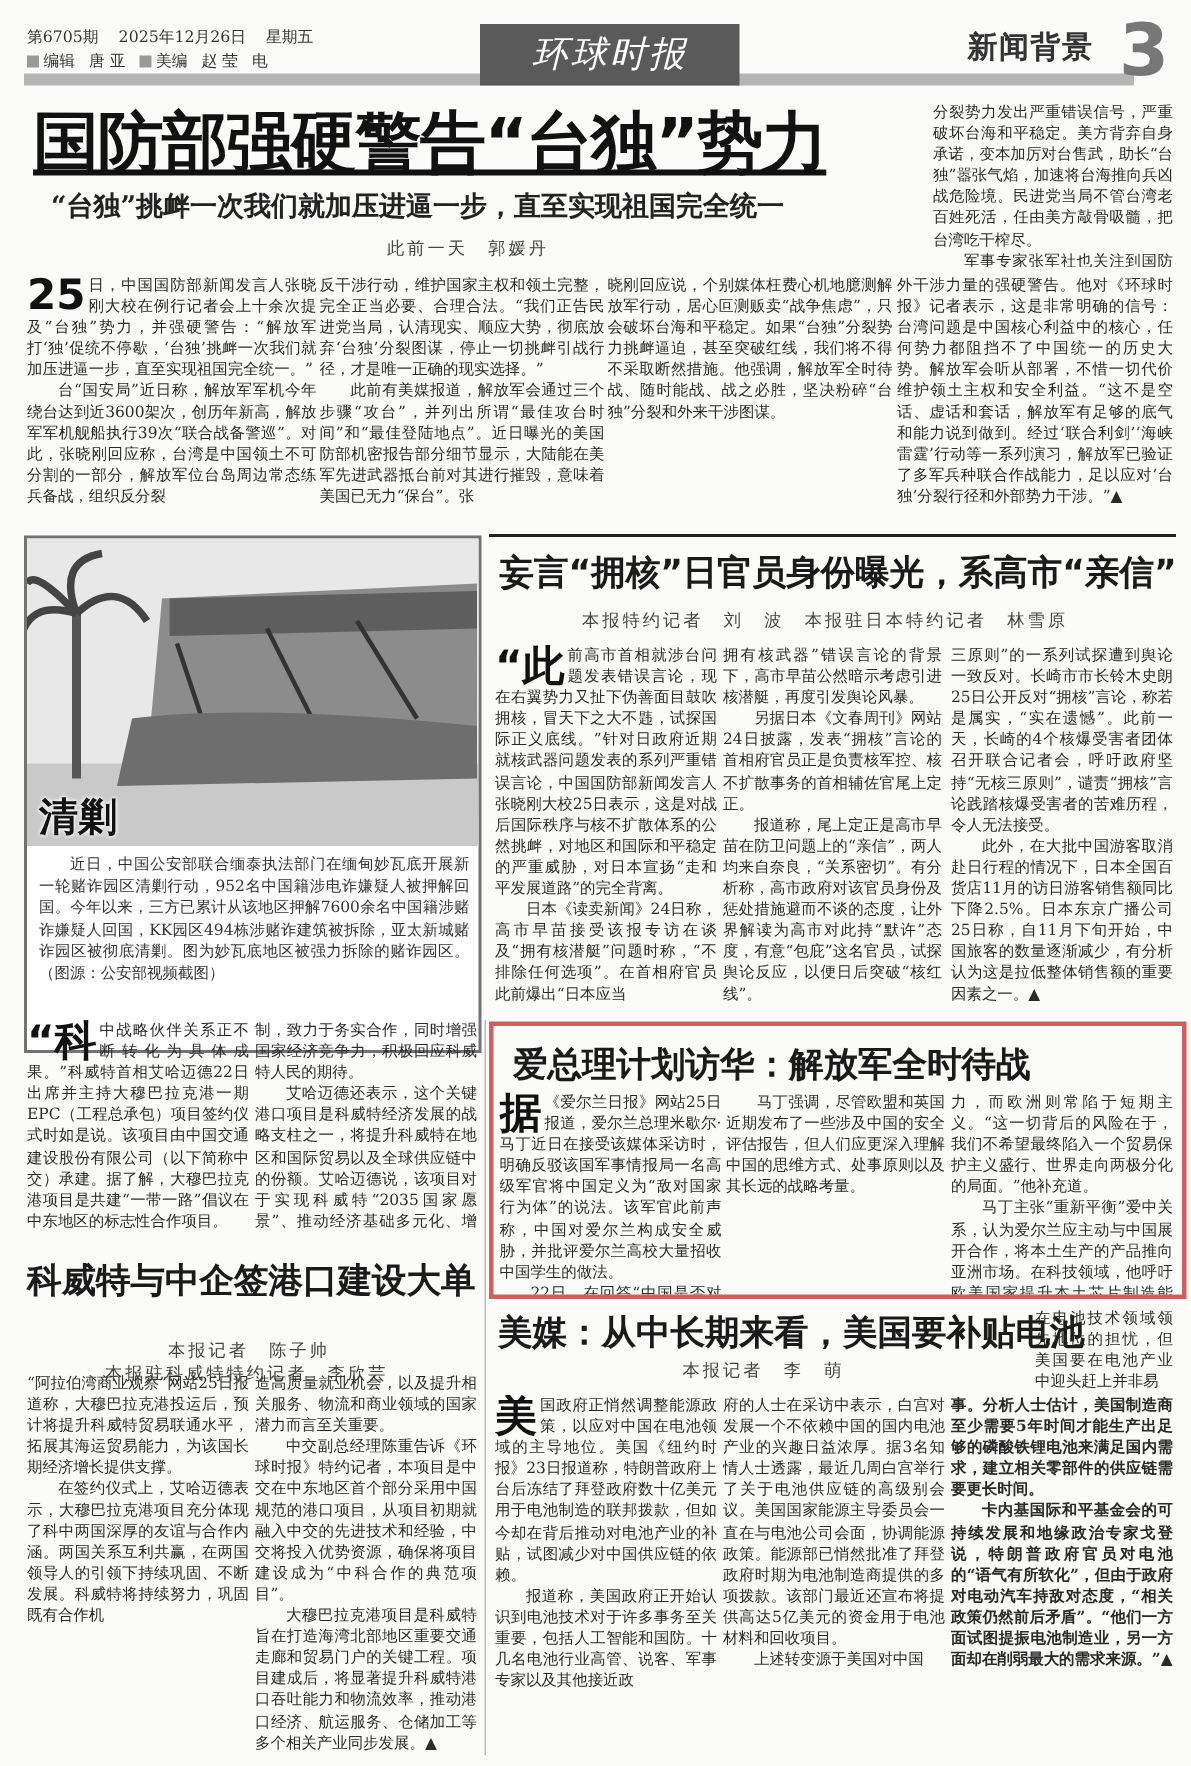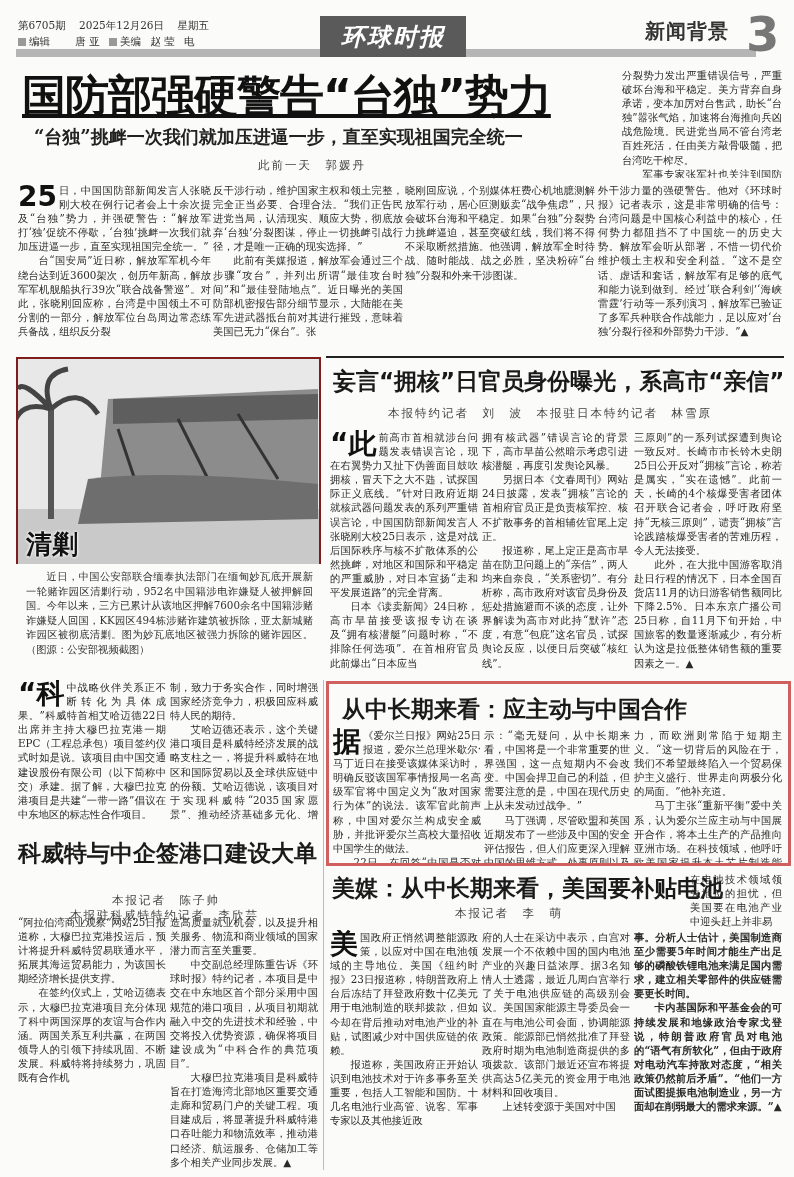--- a/index.html
+++ b/index.html
@@ -2,51 +2,51 @@
 <html><head>
 <meta charset="utf-8">
 <style>
   * { box-sizing: border-box; margin: 0; padding: 0; }
   html, body { width: 794px; height: 1177px; background: #fbfbf9; overflow: hidden; }
   body { font-family: "DejaVu Serif", "Liberation Serif", serif; color: #222; position: relative; }
   .abs { position: absolute; }
   .masthead-meta { left: 18px; top: 17px; font-size: 10.5px; line-height: 16px; color: #333; }
   .masthead-meta .sq { display: inline-block; width: 8px; height: 8px; background: #999; margin-right: 3px; vertical-align: middle; }
   .masthead-bar { left: 16px; top: 49px; width: 740px; height: 8px; background: #b5b5b5; }
-  .logo { left: 320px; top: 16px; width: 146px; height: 41px; background: #5a5a5a; color: #fff; font-size: 24px; font-weight: bold; text-align: center; line-height: 41px; letter-spacing: 2px; font-style: italic; }
+  .logo { left: 320px; top: 16px; width: 173px; height: 41px; background: #5a5a5a; color: #fff; font-size: 24px; font-weight: normal; text-align: center; line-height: 41px; letter-spacing: 2px; font-style: italic; }
   .section { left: 645px; top: 18px; font-size: 20px; font-weight: bold; color: #333; letter-spacing: 1px; }
   .section-num { left: 746px; top: 10px; font-size: 48px; font-weight: bold; color: #777; font-family: "DejaVu Sans", sans-serif; line-height: 48px; }
   .h1 { left: 22px; top: 66px; width: 600px; font-family: "DejaVu Sans", sans-serif; font-size: 44px; font-weight: 900; line-height: 60px; color: #111; letter-spacing: -1px; white-space: nowrap; text-decoration: underline; }
   .h1-sub { left: 34px; top: 125px; font-size: 18px; font-weight: bold; color: #222; white-space: nowrap; }
   .byline { font-size: 11.5px; color: #444; letter-spacing: 2px; white-space: nowrap; }
   .col { font-size: 10.3px; line-height: 14.1px; color: #2a2a2a; text-align: justify; overflow: hidden; }
   .col p { text-indent: 2em; }
   .dropcap { float: left; font-family: "DejaVu Sans", sans-serif; font-weight: bold; font-size: 28px; line-height: 28px; margin-right: 2px; color: #111; }
   .rule-h { height: 2px; background: #222; }
-  .photo { left: 16px; top: 357px; width: 305px; height: 207px; border: 2px solid #7f1d1d; background: #fff; }
+  .photo { left: 16px; top: 357px; width: 305px; height: 345px; border: 2px solid #737373; background: #fff; }
   .photo-img { position: absolute; left: 0; top: 0; width: 301px; height: 205px; background: linear-gradient(180deg, #d9d9d9 0%, #efefef 30%, #bdbdbd 60%, #9a9a9a 80%, #cfcfcf 100%); overflow: hidden; }
   .photo-label { position: absolute; left: 8px; top: 168px; font-family: "DejaVu Sans", sans-serif; font-weight: 900; font-size: 26px; color: #111; text-shadow: 0 0 3px #fff, 0 0 3px #fff; }
   .photo-caption { position: absolute; left: 8px; top: 210px; width: 287px; font-size: 10.3px; line-height: 14.5px; color: #333; text-indent: 2em; text-align: justify; }
   .h2 { font-family: "DejaVu Sans", sans-serif; font-weight: bold; color: #1a1a1a; white-space: nowrap; }
   .h2-serif { font-family: "DejaVu Serif", serif; font-weight: bold; color: #1a1a1a; white-space: nowrap; }
   .red-box { left: 326px; top: 681px; width: 465px; height: 185px; border: 3px solid #d06060; background: #fbfbf9; }
   .vrule { width: 1px; background: #bbb; }
 </style>
 </head>
 <body>
 
 <div class="abs masthead-meta">
   <div>
     <span>第6705期</span>
     <span style="margin-left:10px">2025年12月26日</span>
     <span style="margin-left:10px">星期五</span>
   </div>
   <div>
     <span class="sq"></span><span>编辑</span>
-    <span style="margin-left:22px">唐 亚</span>
+    <span style="margin-left:6px">唐 亚</span>
     <span class="sq" style="margin-left:6px"></span><span>美编</span>
     <span style="margin-left:6px">赵 莹</span>
     <span style="margin-left:6px">电</span>
   </div>
 </div>
 <div class="abs masthead-bar"></div>
 <div class="abs logo">环球时报</div>
 <div class="abs section">新闻背景</div>
 <div class="abs section-num">3</div>
 
@@ -98,25 +98,25 @@
 
 <div class="abs h2" style="left:18px; top:838px; font-size:23px;">科威特与中企签港口建设大单</div>
 <div class="abs byline" style="left:70px; top:876px;margin-top:32px;">本报驻科威特特约记者　李欣芸</div>
 <div class="abs byline" style="left:112px; top:893px;">本报记者　陈子帅</div>
 <div class="abs col" style="left:18px; top:915px; width:148px; height:255px;"><span class="colx"><span>“阿拉伯湾商业观察”网站25日报道称，大穆巴拉克港投运后，预计将提升科威特贸易联通水平，拓展其海运贸易能力，为该国长期经济增长提供支撑。</span><p>在签约仪式上，艾哈迈德表示，大穆巴拉克港项目充分体现了科中两国深厚的友谊与合作内涵。两国关系互利共赢，在两国领导人的引领下持续巩固、不断发展。科威特将持续努力，巩固既有合作机</p></span></div>
 <div class="abs col" style="left:170px; top:915px; width:148px; height:255px;"><span class="colx"><span>造高质量就业机会，以及提升相关服务、物流和商业领域的国家潜力而言至关重要。</span><p>中交副总经理陈重告诉《环球时报》特约记者，本项目是中交在中东地区首个部分采用中国规范的港口项目，从项目初期就融入中交的先进技术和经验，中交将投入优势资源，确保将项目建设成为“中科合作的典范项目”。</p><p>大穆巴拉克港项目是科威特旨在打造海湾北部地区重要交通走廊和贸易门户的关键工程。项目建成后，将显著提升科威特港口吞吐能力和物流效率，推动港口经济、航运服务、仓储加工等多个相关产业同步发展。▲</p></span></div>
 
 <div class="abs vrule" style="left:323px; top:680px; height:490px;"></div>
 
 <div class="abs red-box"></div>
-<div class="abs h2-serif" style="left:342px; top:694px; font-size:23px;">从中长期来看：应主动与中国合作</div>
+<div class="abs h2-serif" style="left:342px; top:694px; font-size:23px;">爱总理计划访华：解放军全时待战</div>
 <div class="abs col" style="left:333px; top:728px; width:148px; height:135px;">
   <span class="dropcap">据</span><span class="colx"><span>《爱尔兰日报》网站25日报道，爱尔兰总理米歇尔·马丁近日在接受该媒体采访时，明确反驳该国军事情报局一名高级军官将中国定义为“敌对国家行为体”的说法。该军官此前声称，中国对爱尔兰构成安全威胁，并批评爱尔兰高校大量招收中国学生的做法。</span><p>22日，在回答“中国是否对爱尔兰构成威胁”的问题时，正在计划率团访问中国、推动双边经贸合作的马丁表</p></span>
 </div>
-<div class="abs col" style="left:484px; top:728px; width:146px; height:135px;"><span class="colx"><span>示：“毫无疑问，从中长期来看，中国将是一个非常重要的世界强国，这一点短期内不会改变。中国会捍卫自己的利益，但需要注意的是，中国在现代历史上从未发动过战争。”</span><p>马丁强调，尽管欧盟和英国近期发布了一些涉及中国的安全评估报告，但人们应更深入理解中国的思维方式、处事原则以及其长远的战略考量。</p></span></div>
+<div class="abs col" style="left:484px; top:728px; width:146px; height:135px;"><span class="colx"><p>马丁强调，尽管欧盟和英国近期发布了一些涉及中国的安全评估报告，但人们应更深入理解中国的思维方式、处事原则以及其长远的战略考量。</p></span></div>
 <div class="abs col" style="left:634px; top:728px; width:148px; height:135px;"><span class="colx"><span>力，而欧洲则常陷于短期主义。“这一切背后的风险在于，我们不希望最终陷入一个贸易保护主义盛行、世界走向两极分化的局面。”他补充道。</span><p>马丁主张“重新平衡”爱中关系，认为爱尔兰应主动与中国展开合作，将本土生产的产品推向亚洲市场。在科技领域，他呼吁欧美国家提升本土芯片制造能力，但明确表示采取“孤立主义”策略是“完全错误的做法”。▲　（陈　薇）</p></span></div>
 
 <div class="abs h2" style="left:332px; top:873px; font-size:23px;">美媒：从中长期来看，美国要补贴电池</div>
 <div class="abs byline" style="left:455px; top:906px;">本报记者　李　萌</div>
 <div class="abs col" style="left:690px; top:872px; width:92px; height:60px;"><span class="colx"><span>在电池技术领域领先地位的担忧，但美国要在电池产业中迎头赶上并非易</span></span></div>
 <div class="abs col" style="left:330px; top:930px; width:148px; height:240px;">
   <span class="dropcap">美</span><span class="colx"><span>国政府正悄然调整能源政策，以应对中国在电池领域的主导地位。美国《纽约时报》23日报道称，特朗普政府上台后冻结了拜登政府数十亿美元用于电池制造的联邦拨款，但如今却在背后推动对电池产业的补贴，试图减少对中国供应链的依赖。</span><p>报道称，美国政府正开始认识到电池技术对于许多事务至关重要，包括人工智能和国防。十几名电池行业高管、说客、军事专家以及其他接近政</p></span>
 </div>
 <div class="abs col" style="left:482px; top:930px; width:148px; height:240px;"><span class="colx"><span>府的人士在采访中表示，白宫对发展一个不依赖中国的国内电池产业的兴趣日益浓厚。据3名知情人士透露，最近几周白宫举行了关于电池供应链的高级别会议。美国国家能源主导委员会一直在与电池公司会面，协调能源政策。能源部已悄然批准了拜登政府时期为电池制造商提供的多项拨款。该部门最近还宣布将提供高达5亿美元的资金用于电池材料和回收项目。</span><p>上述转变源于美国对中国</p></span></div>
 <div class="abs col" style="left:634px; top:930px; width:148px; height:240px;font-weight:bold;"><span class="colx"><span>事。分析人士估计，美国制造商至少需要5年时间才能生产出足够的磷酸铁锂电池来满足国内需求，建立相关零部件的供应链需要更长时间。</span><p>卡内基国际和平基金会的可持续发展和地缘政治专家戈登说，特朗普政府官员对电池的“语气有所软化”，但由于政府对电动汽车持敌对态度，“相关政策仍然前后矛盾”。“他们一方面试图提振电池制造业，另一方面却在削弱最大的需求来源。”▲</p></span></div>

